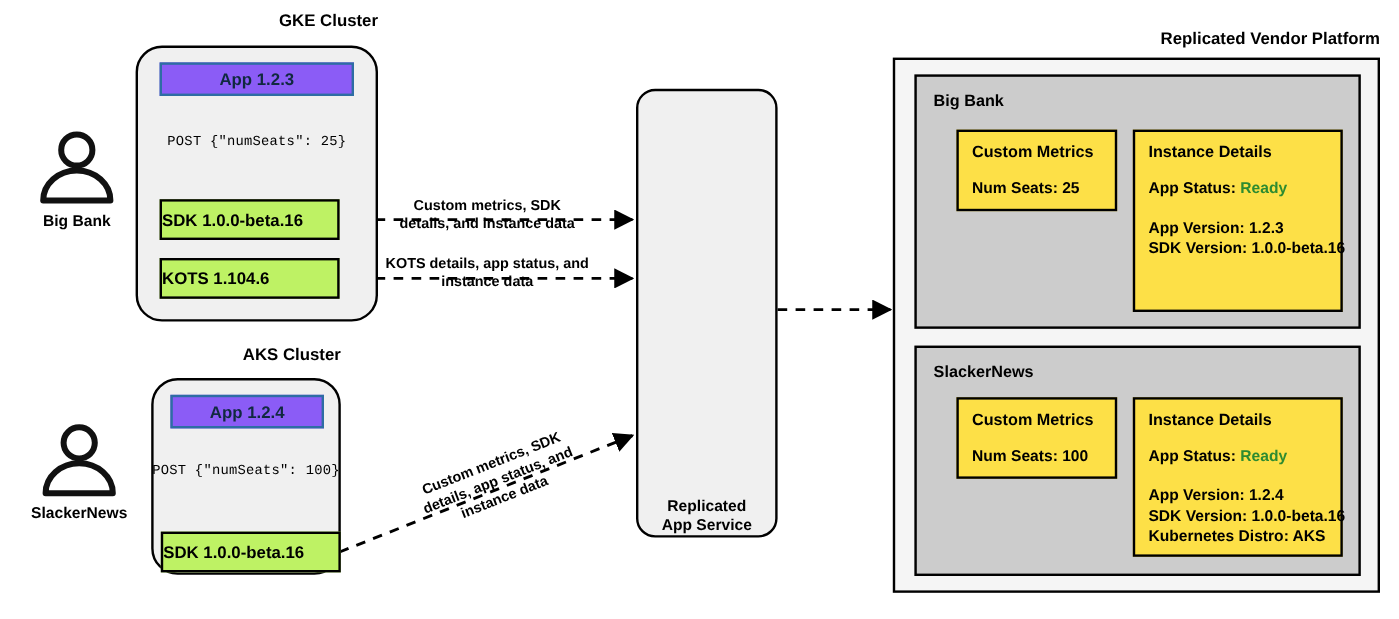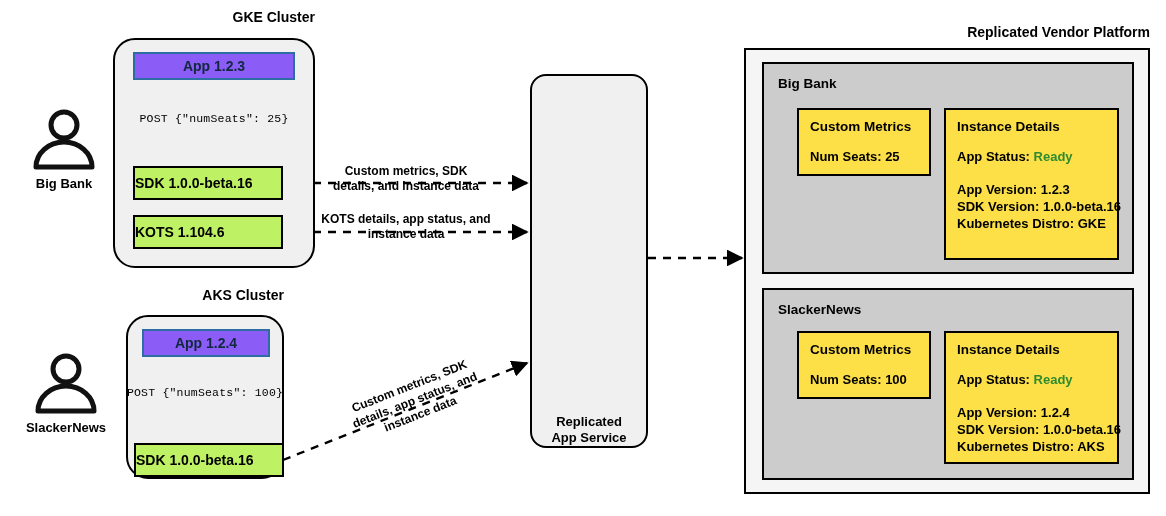--- a/index.html
+++ b/index.html
@@ -144,21 +144,20 @@
   </div>
   <div class="abs card" style="left:944px;top:108px;width:175px;height:152px;">
     <div class="card-ttl" style="margin:9px 0 0 11px;">Instance Details</div>
     <div class="card-row" style="margin:14px 0 0 11px;">
       <span>App Status:</span>
       <span class="ready">Ready</span>
     </div>
     <div style="margin:16px 0 0 11px;">
       <div class="card-row">App Version: 1.2.3</div>
       <div class="card-row">SDK Version: 1.0.0-beta.16</div>
-      <div class="card-row">Kubernetes Distro: GKE</div>
     </div>
   </div>
 
   <div class="abs tenant" style="left:762px;top:288px;width:372px;height:192px;">
     <div class="tenant-ttl" style="margin:12px 0 0 14px;">SlackerNews</div>
   </div>
   <div class="abs card" style="left:797px;top:331px;width:134px;height:68px;">
     <div class="card-ttl" style="margin:9px 0 0 11px;">Custom Metrics</div>
     <div class="card-row" style="margin:14px 0 0 11px;">Num Seats: 100</div>
   </div>

